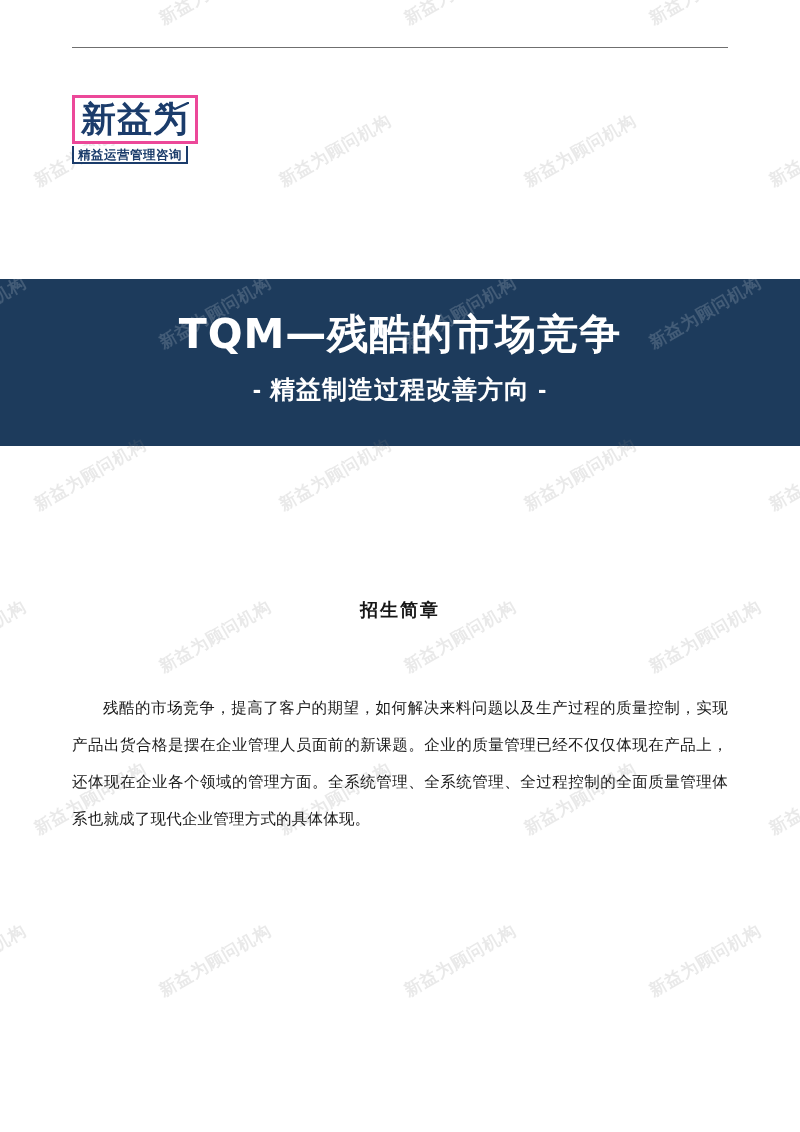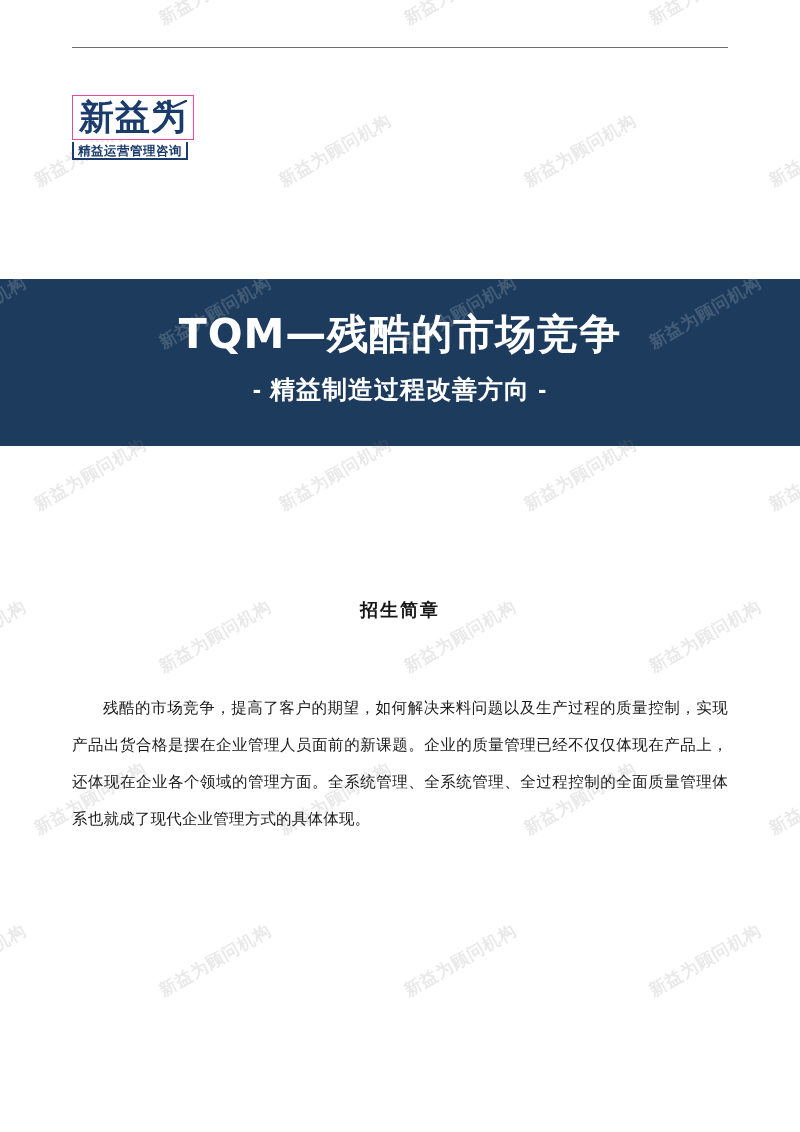--- a/index.html
+++ b/index.html
@@ -58,21 +58,21 @@
   
   .logo-block {
     position: absolute;
     left: 72px;
     top: 95px;
     width: 152px;
     z-index: 6;
   }
   .logo-main {
     position: relative;
-    border: 1px solid #ec4899;
+    border: 3px solid #ec4899;
     padding: 2px 6px 3px 6px;
     box-sizing: border-box;
     background: #ffffff;
     display: inline-block;
   }
   .logo-text {
     font-family: "DejaVu Sans", sans-serif;
     font-size: 35px;
     line-height: 38px;
     font-weight: 700;

